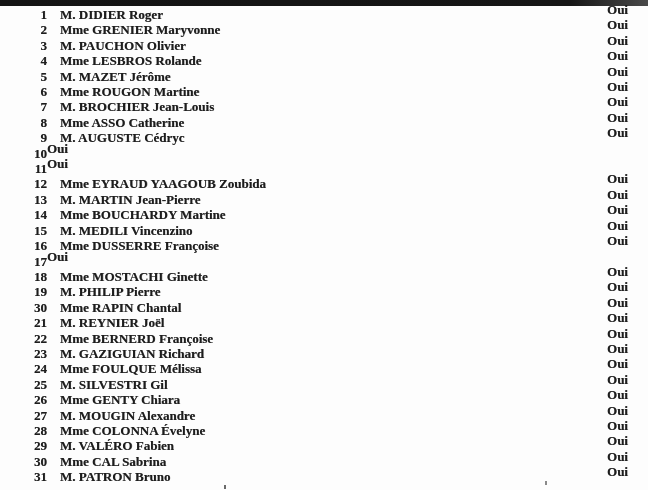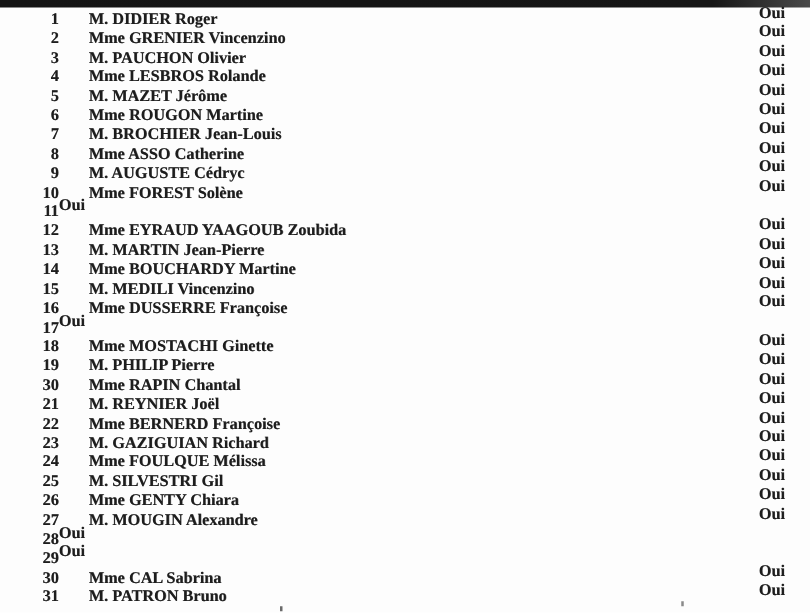--- a/index.html
+++ b/index.html
@@ -46,21 +46,21 @@
     text-shadow: 0.3px 0 0 rgba(20,20,20,0.55);
     white-space: nowrap;
   }
   .num {
     display: inline-block;
     width: 47px;
     text-align: right;
     flex: 0 0 auto;
   }
   .name {
-    margin-left: 24px;
+    margin-left: 13px;
     flex: 1 1 auto;
   }
   .vote {
     flex: 0 0 auto;
     margin-right: 20px;
     position: relative;
     top: -5px;
   }
   .speck {
     position: absolute;
@@ -86,21 +86,21 @@
 <div class="page">
   <div class="top-bar"></div>
   <div class="rows">
       <div class="row">
         <span class="num">1</span>
         <span class="name">M. DIDIER Roger</span>
         <span class="vote">Oui</span>
       </div>
       <div class="row">
         <span class="num">2</span>
-        <span class="name">Mme GRENIER Vincenzino</span>
+        <span class="name">Mme GRENIER Maryvonne</span>
         <span class="vote">Oui</span>
       </div>
       <div class="row">
         <span class="num">3</span>
         <span class="name">M. PAUCHON Olivier</span>
         <span class="vote">Oui</span>
       </div>
       <div class="row">
         <span class="num">4</span>
         <span class="name">Mme LESBROS Rolande</span>
@@ -126,21 +126,20 @@
         <span class="name">Mme ASSO Catherine</span>
         <span class="vote">Oui</span>
       </div>
       <div class="row">
         <span class="num">9</span>
         <span class="name">M. AUGUSTE Cédryc</span>
         <span class="vote">Oui</span>
       </div>
       <div class="row">
         <span class="num">10</span>
-        <span class="name">Mme FOREST Solène</span>
         <span class="vote">Oui</span>
       </div>
       <div class="row">
         <span class="num">11</span>
         <span class="vote">Oui</span>
       </div>
       <div class="row">
         <span class="num">12</span>
         <span class="name">Mme EYRAUD YAAGOUB Zoubida</span>
         <span class="vote">Oui</span>
@@ -214,24 +213,26 @@
         <span class="name">Mme GENTY Chiara</span>
         <span class="vote">Oui</span>
       </div>
       <div class="row">
         <span class="num">27</span>
         <span class="name">M. MOUGIN Alexandre</span>
         <span class="vote">Oui</span>
       </div>
       <div class="row">
         <span class="num">28</span>
+        <span class="name">Mme COLONNA Évelyne</span>
         <span class="vote">Oui</span>
       </div>
       <div class="row">
         <span class="num">29</span>
+        <span class="name">M. VALÉRO Fabien</span>
         <span class="vote">Oui</span>
       </div>
       <div class="row">
         <span class="num">30</span>
         <span class="name">Mme CAL Sabrina</span>
         <span class="vote">Oui</span>
       </div>
       <div class="row">
         <span class="num">31</span>
         <span class="name">M. PATRON Bruno</span>

